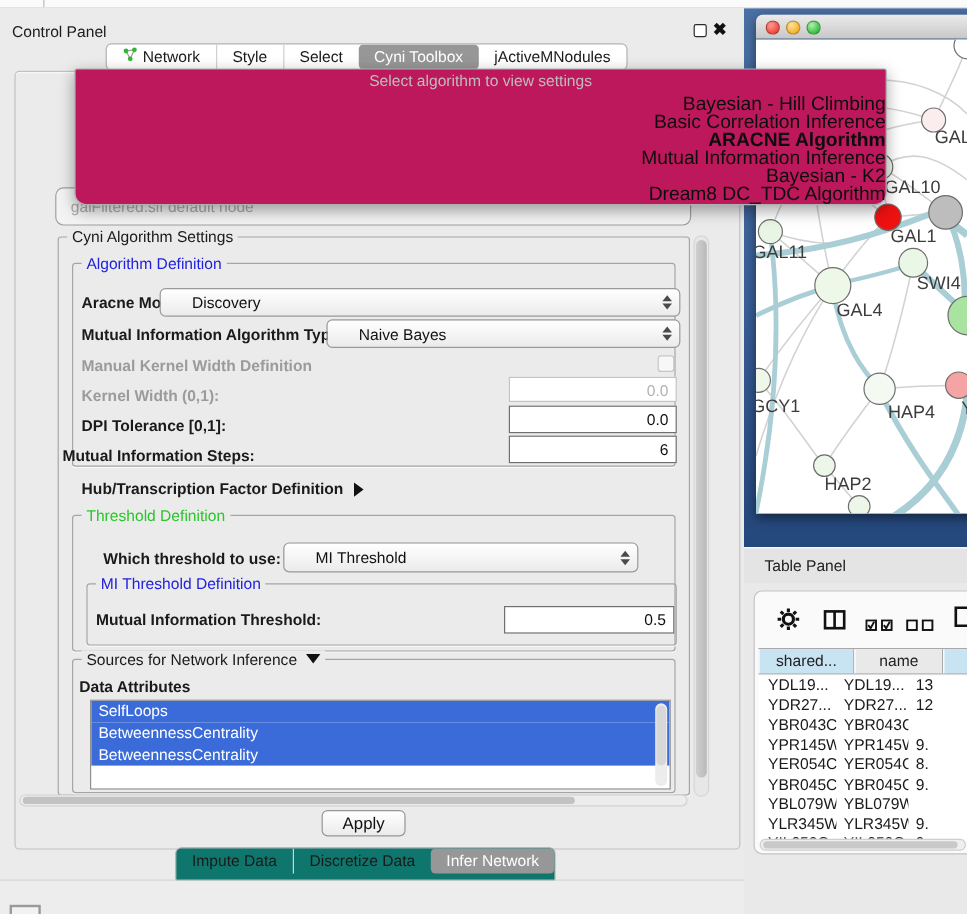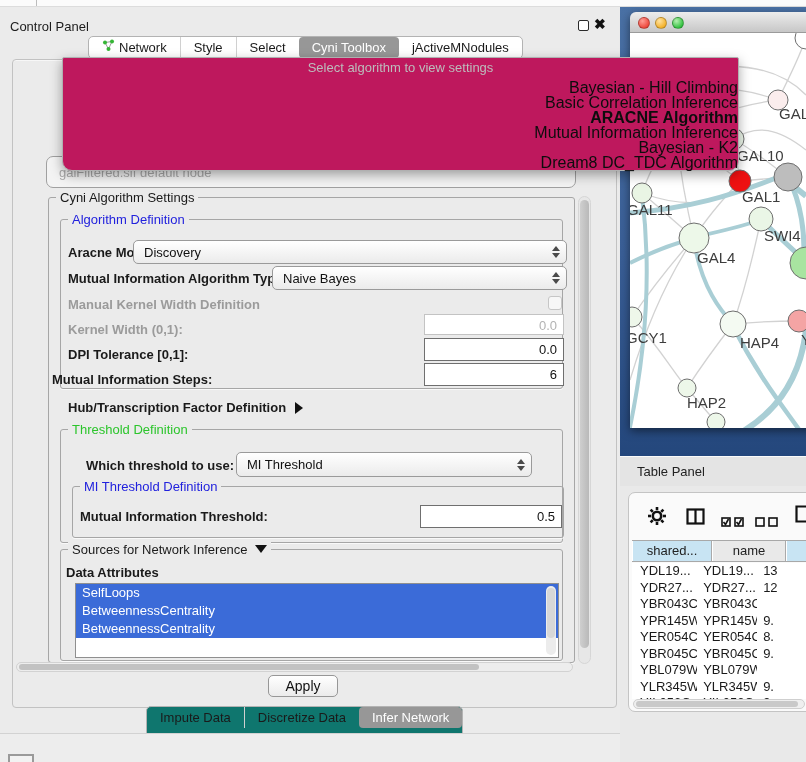--- a/index.html
+++ b/index.html
@@ -39,21 +39,21 @@
 
   
   .group { border:1px solid #a6a6a6; border-radius:3px; box-shadow:0 1px 0 #f9f9f9, inset 0 0 0 0 transparent; }
   .gtitle { position:absolute; top:-8px; left:7px; background:#ebebeb; padding:0 4px; font-size:13px; white-space:nowrap; }
   .gtitle.blue { color:#2121dd; }
   .gtitle.green { color:#2cc52c; }
 
   .lbl { position:absolute; font-size:13px; font-weight:bold; color:#1a1a1a; white-space:nowrap; }
   .lbl.dis { color:#9b9b9b; }
 
-  .combo { position:absolute; height:24px; border:1px solid #9a9a9a; border-radius:5px; background:linear-gradient(#ffffff,#ebebeb); display:flex; align-items:center; }
+  .combo { position:absolute; height:24px; border:1px solid #9a9a9a; border-radius:5px; background:linear-gradient(#ffffff,#ebebeb); display:flex; align-items:center;padding-left:16px; }
   .combo .ctext { flex:1; padding-left:10px; font-size:13px; color:#111; }
   .stepper { position:absolute; right:6px; top:50%; transform:translateY(-50%); width:8px; height:12px; }
   .stepper i { position:absolute; left:0; width:0; height:0; border-left:4px solid transparent; border-right:4px solid transparent; }
   .stepper i.up { top:0; border-bottom:5px solid #4a4a4a; }
   .stepper i.dn { bottom:0; border-top:5px solid #4a4a4a; }
 
   .field { position:absolute; background:#fff; border:1px solid #6f6f6f; font-size:13px; text-align:right; padding:0 6px; line-height:21px; color:#111; }
   .field.dis { border:1px solid #c3c3c3; color:#b3b3b3; }
 
   .checkbox { position:absolute; width:14px; height:14px; border:1px solid #c6c6c6; border-radius:3px; background:#f7f7f7; }

